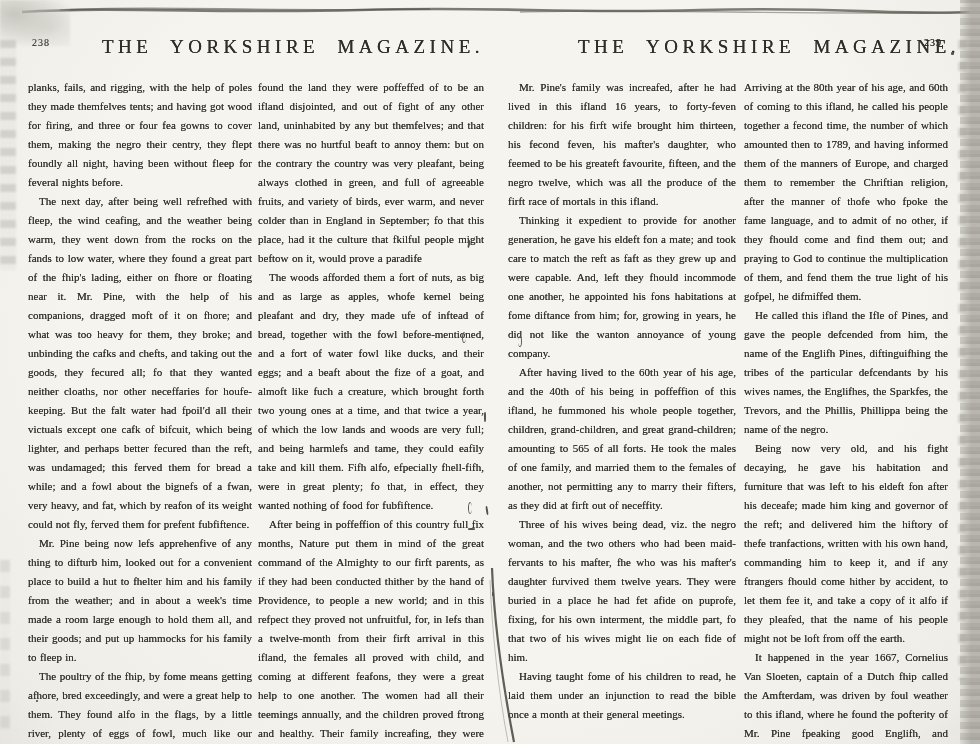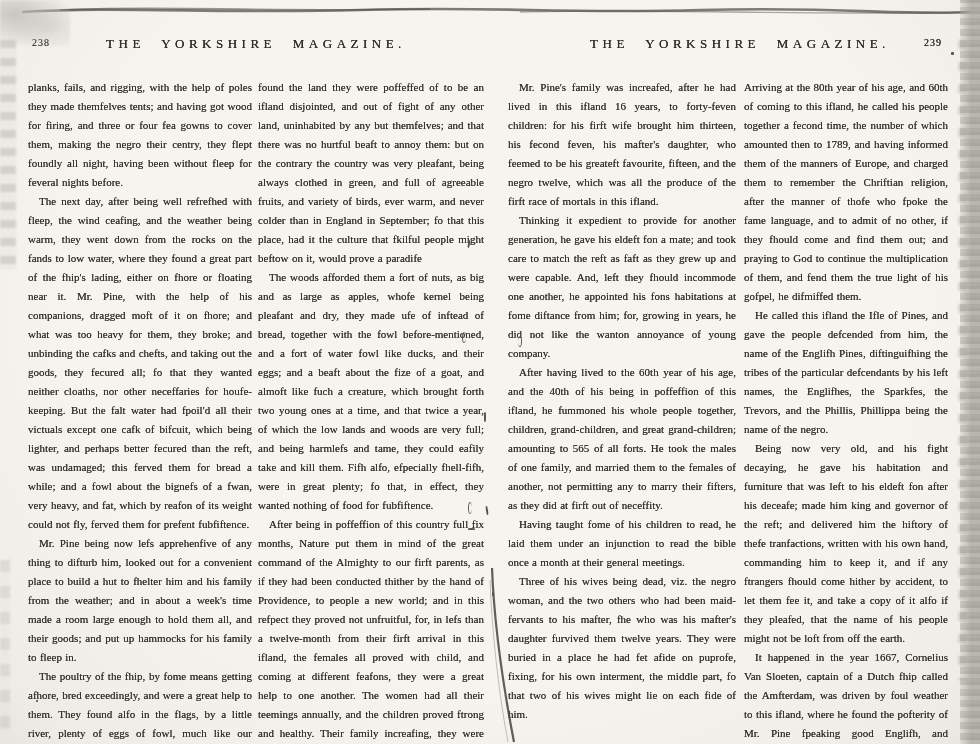--- a/index.html
+++ b/index.html
@@ -11,22 +11,22 @@
       #f2f1eb;
     overflow:hidden;
     font-family:"Liberation Serif","DejaVu Serif",serif;
     color:#33312b;
   }
   .page{position:absolute;top:36px;}
   #page-left{left:28px;width:456px;}
   #page-right{left:508px;width:440px;}
   .pagehead{position:relative;height:26px;}
   .running-title{
-    text-align:center;
-    font-size:13px;
+    text-align:right;
+    font-size:19px;
     letter-spacing:4.5px;
     word-spacing:9px;
     color:#302e28;
     text-shadow:0 0 .4px #302e28;
     white-space:nowrap;
   }
   #page-right .running-title{transform:translateX(12px);}
   .pagenum{
     position:absolute;top:1px;
     font-size:10px;
@@ -123,26 +123,26 @@
 
   <div class="page" id="page-right">
     <div class="pagehead">
       <div class="running-title">THE YORKSHIRE MAGAZINE.</div>
       <span class="pagenum pn-right">239</span>
     </div>
     <div class="col" id="col-c">
       <p>Mr. Pine's family was increafed, after he had lived in this ifland 16 years, to forty-feven children: for his firft wife brought him thirteen, his fecond feven, his mafter's daughter, who feemed to be his greateft favourite, fifteen, and the negro twelve, which was all the produce of the firft race of mortals in this ifland.</p>
       <p>Thinking it expedient to provide for another generation, he gave his eldeft fon a mate; and took care to match the reft as faft as they grew up and were capable. And, left they fhould incommode one another, he appointed his fons habitations at fome diftance from him; for, growing in years, he did not like the wanton annoyance of young company.</p>
       <p>After having lived to the 60th year of his age, and the 40th of his being in poffeffion of this ifland, he fummoned his whole people together, children, grand-children, and great grand-children; amounting to 565 of all forts. He took the males of one family, and married them to the females of another, not permitting any to marry their fifters, as they did at firft out of neceffity.</p>
+      <p>Three of his wives being dead, viz. the negro woman, and the two others who had been maid-fervants to his mafter, fhe who was his mafter's daughter furvived them twelve years. They were buried in a place he had fet afide on puprofe, fixing, for his own interment, the middle part, fo that two of his wives might lie on each fide of him.</p>
       <p>Having taught fome of his children to read, he laid them under an injunction to read the bible once a month at their general meetings.</p>
-      <p>Three of his wives being dead, viz. the negro woman, and the two others who had been maid-fervants to his mafter, fhe who was his mafter's daughter furvived them twelve years. They were buried in a place he had fet afide on puprofe, fixing, for his own interment, the middle part, fo that two of his wives might lie on each fide of him.</p>
     </div>
     <div class="col" id="col-d">
       <p class="cont">Arriving at the 80th year of his age, and 60th of coming to this ifland, he called his people together a fecond time, the number of which amounted then to 1789, and having informed them of the manners of Europe, and charged them to remember the Chriftian religion, after the manner of thofe who fpoke the fame language, and to admit of no other, if they fhould come and find them out; and praying to God to continue the multiplication of them, and fend them the true light of his gofpel, he difmiffed them.</p>
-      <p>He called this ifland the Ifle of Pines, and gave the people defcended from him, the name of the Englifh Pines, diftinguifhing the tribes of the particular defcendants by his left names, the Englifhes, the Sparkfes, the Trevors, and the Phillis, Phillippa being the name of the negro.</p>
+      <p>He called this ifland the Ifle of Pines, and gave the people defcended from him, the name of the Englifh Pines, diftinguifhing the tribes of the particular defcendants by his wives names, the Englifhes, the Sparkfes, the Trevors, and the Phillis, Phillippa being the name of the negro.</p>
       <p>Being now very old, and his fight decaying, he gave his habitation and furniture that was left to his eldeft fon after his deceafe; made him king and governor of the reft; and delivered him the hiftory of thefe tranfactions, written with his own hand, commanding him to keep it, and if any ftrangers fhould come hither by accident, to let them fee it, and take a copy of it alfo if they pleafed, that the name of his people might not be loft from off the earth.</p>
       <p>It happened in the year 1667, Cornelius Van Sloeten, captain of a Dutch fhip called the Amfterdam, was driven by foul weather to this ifland, where he found the pofterity of Mr. Pine fpeaking good Englifh, and amounting, as it was fuppofed, to 6 or 12,000 perfons.</p>
       <div class="catchword-large">PARTICULARS</div>
     </div>
   </div>
 
   <svg class="artifact" style="left:0;top:0;" width="980" height="26" viewBox="0 0 980 26">
     <path d="M22,12 C120,6 220,14 360,10 S560,14 700,10 S900,16 975,12" fill="none" stroke="#55534a" stroke-width="2.6" opacity="0.75"></path>
     <path d="M60,10 C150,5 260,12 430,9" fill="none" stroke="#4a483f" stroke-width="1.6" opacity="0.55"></path>
     <path d="M520,12 C640,8 820,16 960,12" fill="none" stroke="#5c5a51" stroke-width="1.4" opacity="0.5"></path>

